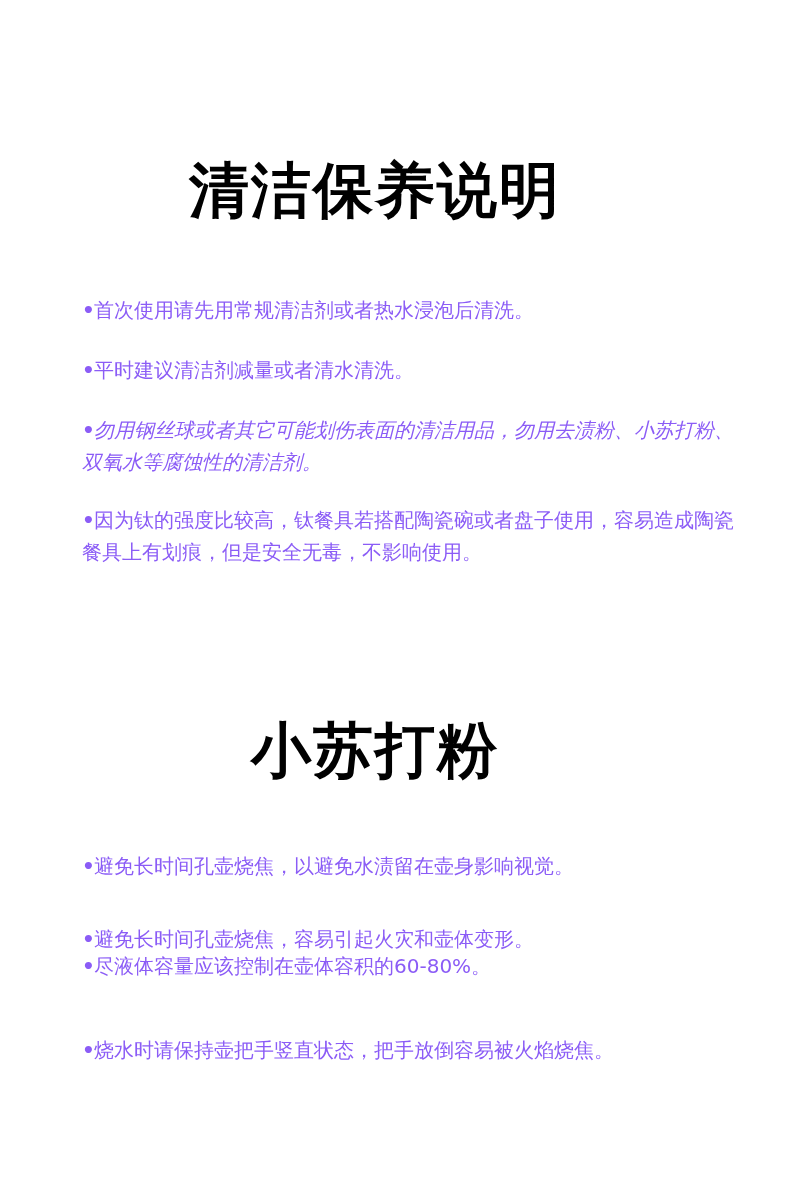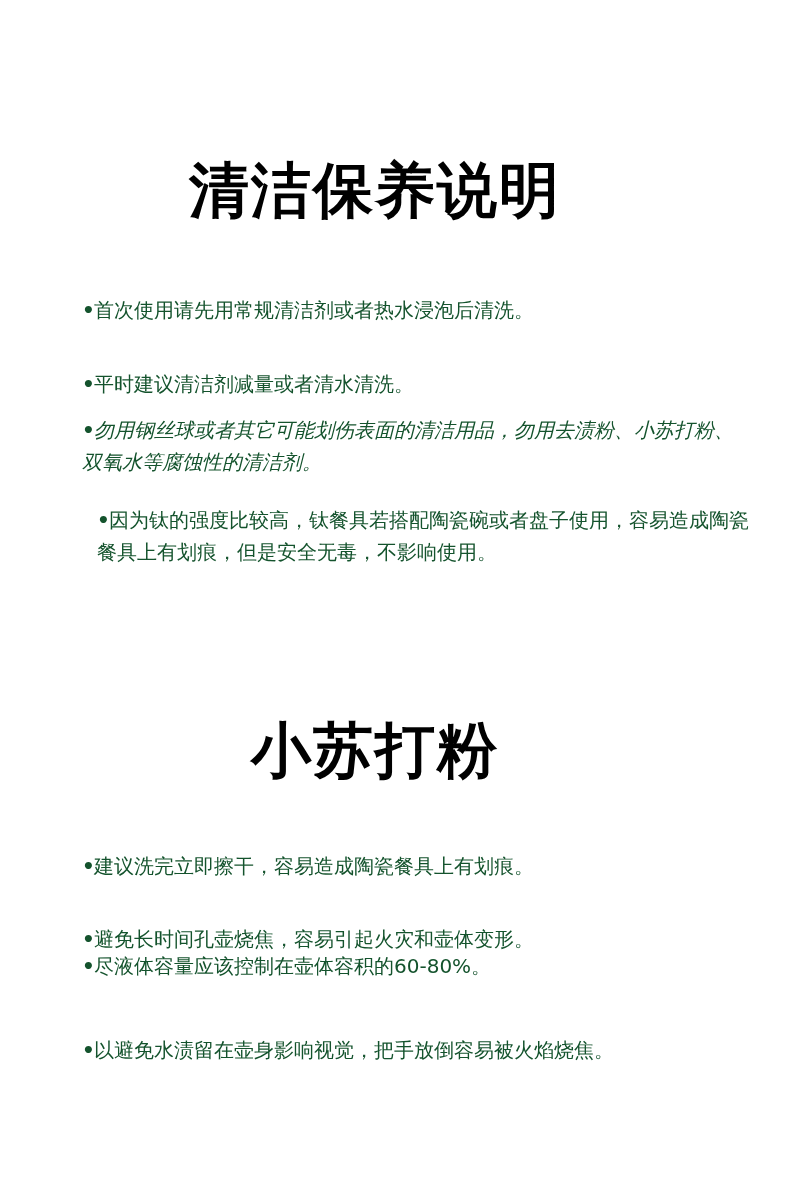--- a/index.html
+++ b/index.html
@@ -26,59 +26,59 @@
       letter-spacing: 2px;
       color: #000000;
       margin: 0;
     }
     .item {
       position: absolute;
       left: 82px;
       width: 660px;
       font-size: 20px;
       line-height: 32px;
-      color: #14532d;
+      color: #8b5cf6;
       margin: 0;
     }
     .bullet {
       display: inline-block;
       width: 12px;
       font-weight: bold;
     }
   </style>
 </head>
 <body>
 
 <h1 class="section-title" style="top:155px;">清洁保养说明</h1>
 
 <p class="item" style="top:294px;">
   <span class="bullet">•</span><span>首次使用请先用常规清洁剂或者热水浸泡后清洗。</span>
 </p>
 
-<p class="item" style="top:368px;">
+<p class="item" style="top:354px;">
   <span class="bullet">•</span><span>平时建议清洁剂减量或者清水清洗。</span>
 </p>
 
 <p class="item" style="top:414px;font-style:italic;">
   <span class="bullet">•</span><span>勿用钢丝球或者其它可能划伤表面的清洁用品，勿用去渍粉、小苏打粉、双氧水等腐蚀性的清洁剂。</span>
 </p>
 
-<p class="item" style="top:504px;margin-left:15px;">
+<p class="item" style="top:504px;">
   <span class="bullet">•</span><span>因为钛的强度比较高，钛餐具若搭配陶瓷碗或者盘子使用，容易造成陶瓷餐具上有划痕，但是安全无毒，不影响使用。</span>
 </p>
 
 <h1 class="section-title" style="top:715px;">小苏打粉</h1>
 
 <p class="item" style="top:850px;">
-  <span class="bullet">•</span><span>建议洗完立即擦干，容易造成陶瓷餐具上有划痕。</span>
+  <span class="bullet">•</span><span>避免长时间孔壶烧焦，以避免水渍留在壶身影响视觉。</span>
 </p>
 
 <p class="item" style="top:912px;margin-top:11px;">
   <span class="bullet">•</span><span>避免长时间孔壶烧焦，容易引起火灾和壶体变形。</span>
 </p>
 
 <p class="item" style="top:950px;">
   <span class="bullet">•</span><span>尽液体容量应该控制在壶体容积的60-80%。</span>
 </p>
 
 <p class="item" style="top:1034px;">
-  <span class="bullet">•</span><span>以避免水渍留在壶身影响视觉，把手放倒容易被火焰烧焦。</span>
+  <span class="bullet">•</span><span>烧水时请保持壶把手竖直状态，把手放倒容易被火焰烧焦。</span>
 </p>
 
 </body></html>

